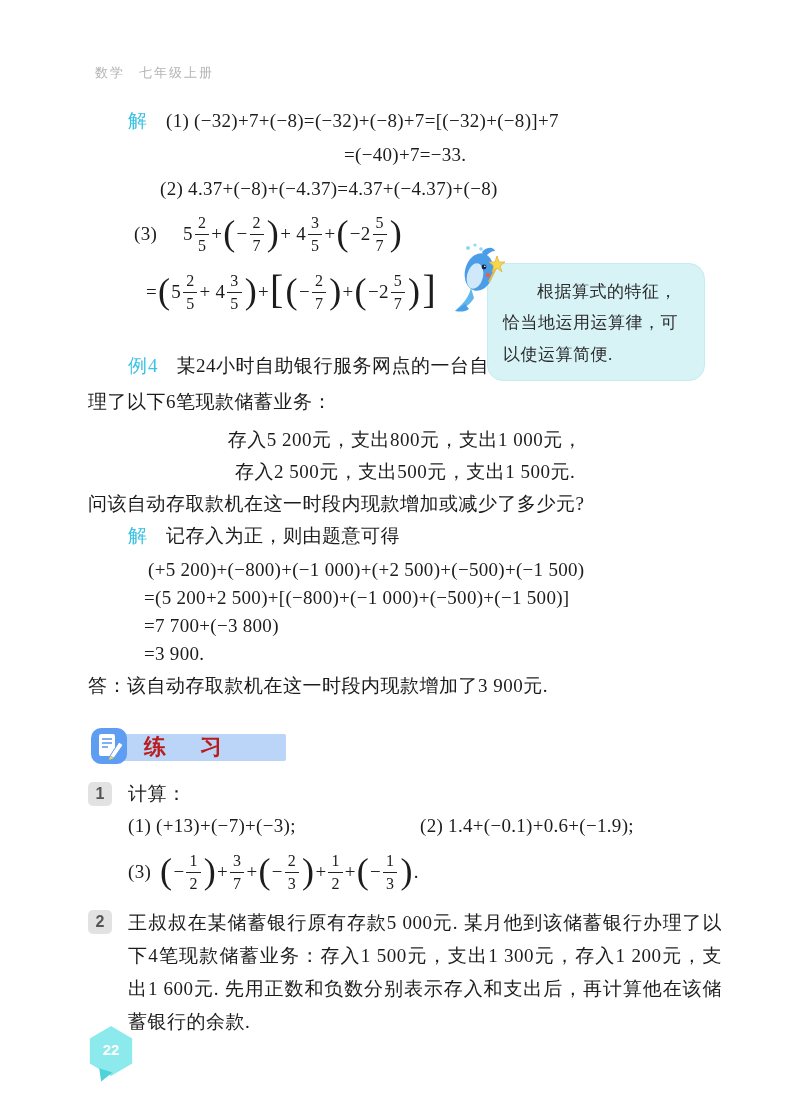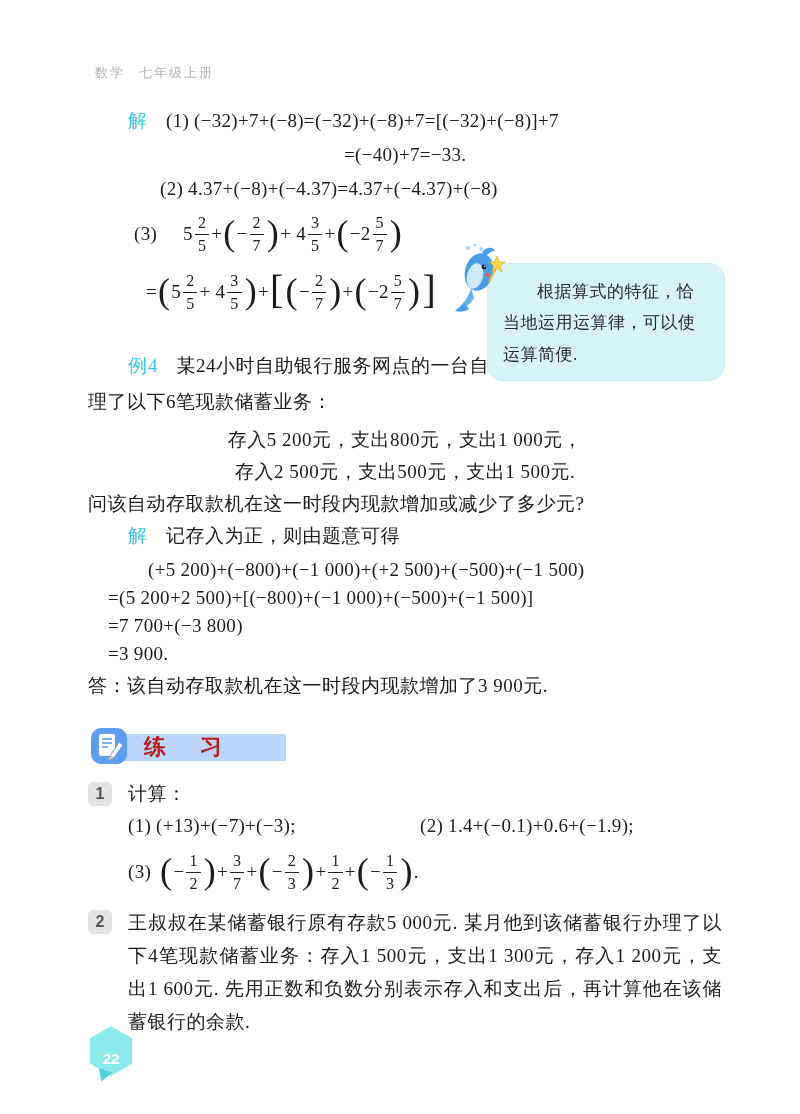--- a/index.html
+++ b/index.html
@@ -36,26 +36,26 @@
   .mt { display:inline-block; }
 
   .para { line-height:36px; letter-spacing:0.5px; }
   .ex4-intro { margin-top:28px; text-indent:40px; }
   .centered-line { text-align:center; line-height:32px; letter-spacing:0.5px; }
   .dep1 { margin-top:4px; }
   .question { line-height:32px; letter-spacing:0.5px; }
   .sol-intro { line-height:32px; text-indent:0; margin-left:40px; letter-spacing:0.5px; }
   .calc { line-height:28px; letter-spacing:0.3px; white-space:nowrap; }
   .calc-c1 { margin-left:60px; margin-top:4px; }
-  .calc-rest { margin-left:20px; }
+  .calc-rest { margin-left:56px; }
   .answer { line-height:32px; margin-top:2px; letter-spacing:0.5px; }
 
   
   .tip-bubble {
-    position:absolute; left:487px; top:263px; width:238px; min-height:102px;
+    position:absolute; left:487px; top:263px; width:218px; min-height:102px;
     background:#d7f3f6; border:1px solid #c5ecf0; border-radius:16px;
     padding:12px 15px 10px; z-index:1;
   }
   .tip-bubble .tip-text { font-size:17px; line-height:1.85; text-indent:2em; color:#2b2b2b; letter-spacing:0.5px; }
   .dolphin { position:absolute; left:452px; top:242px; z-index:2; }
 
   
   .practice-header { position:relative; margin-top:24px; height:40px; }
   .practice-bar {
     position:absolute; left:22px; top:8px; width:176px; height:27px;
@@ -87,21 +87,21 @@
   .hex {
     position:absolute; left:0; top:0; width:46px; height:50px; background:#8ce9ec;
     clip-path:polygon(50% 0%, 96% 25%, 96% 75%, 50% 100%, 4% 75%, 4% 25%);
   }
   .hex-tail {
     position:absolute; left:9px; top:44px; width:0; height:0;
     border-left:6px solid transparent; border-right:8px solid transparent;
     border-top:12px solid #4fd2da; transform:rotate(18deg);
   }
   .hex .num {
-    position:absolute; width:100%; top:24px; text-align:center; color:#ffffff;
+    position:absolute; width:100%; top:15px; text-align:center; color:#ffffff;
     font-family:"Liberation Sans","DejaVu Sans",sans-serif; font-size:15px; font-weight:bold;
   }
 </style>
 </head>
 <body>
 
 <div class="page">
 
   <div class="running-head">
     <span>数学</span><span class="book">七年级上册</span>

